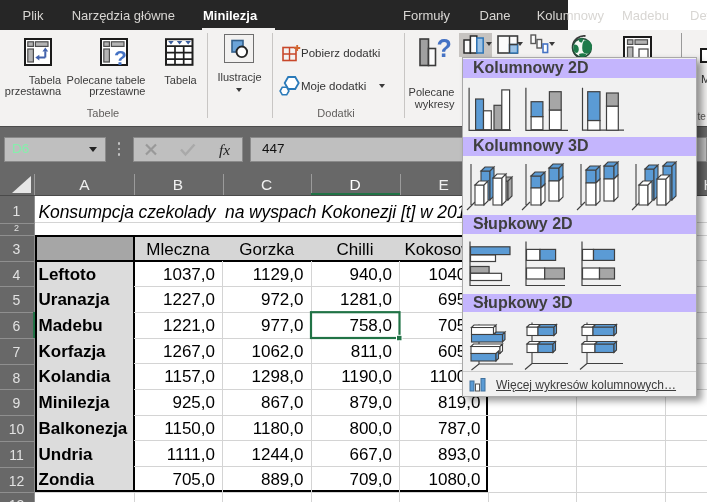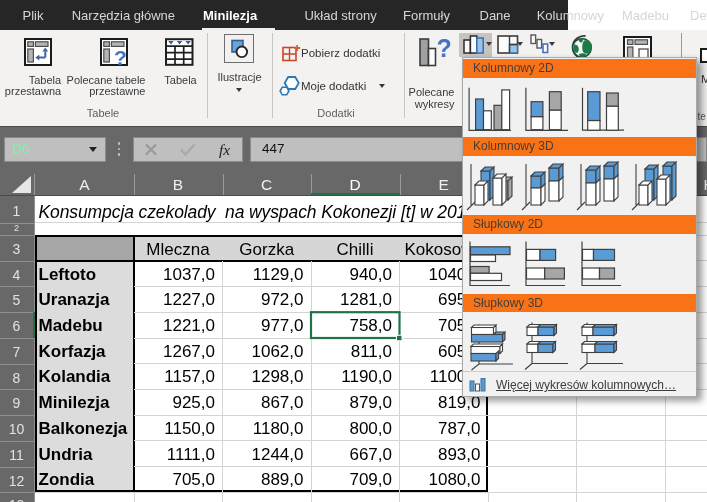--- a/index.html
+++ b/index.html
@@ -14,28 +14,27 @@
 .rtxt{position:absolute;font-size:11.5px;color:#333;white-space:nowrap}
 .dar{position:absolute;width:0;height:0;border-left:3.5px solid transparent;border-right:3.5px solid transparent;border-top:4px solid #3a3a3a}
 .strip{position:absolute;left:0;top:127px;width:707px;height:69px;background:#686868}
 .fbox{position:absolute;background:#bfbfbf;border:1px solid #8a8a8a;height:24.5px;top:10px}
 .hsep{position:absolute;top:46.5px;width:1px;height:21px;background:#9b9b9b}
 .hl{position:absolute;top:44px;height:25px;line-height:28px;font-size:15.5px;color:#efefef;transform:translateX(-50%)}
 .rowhdr{position:absolute;left:0;top:196px;width:35px;height:306px;background:#686868}
 .rsep{position:absolute;left:0;width:35px;height:1px;background:#8f8f8f}
 .rn{position:absolute;left:0;width:33px;text-align:center;font-size:14px;color:#e2e2e2}
 .panel{position:absolute;left:462px;top:57px;width:235px;height:340px;background:#f1f1f1;border:1px solid #a9a9a9;box-shadow:5px 4px 7px rgba(0,0,0,0.4)}
-.band{position:absolute;left:0;width:233px;height:18.5px;background:#f97316;font-size:12px;font-weight:normal;color:#3f3f3f;line-height:18.5px;padding-left:10px}
+.band{position:absolute;left:0;width:233px;height:18.5px;background:#c4b5fd;font-size:16px;font-weight:bold;color:#3f3f3f;line-height:18.5px;padding-left:10px}
 .pic{position:absolute}
 </style></head><body>
 <div class="tabbar">
  <span class="tab" style="left:22.5px">Plik</span>
  <span class="tab" style="left:71.7px">Narzędzia główne</span>
  <span class="tab on" style="left:203px">Minilezja</span>
- <span class="tab" style="left:304.4px">Układ strony</span>
  <span class="tab" style="left:403px">Formuły</span>
  <span class="tab" style="left:479.5px">Dane</span>
  <span class="tab" style="left:536.7px">Kolumnowy</span>
  <span class="tab" style="left:622px">Madebu</span>
  <span class="tab" style="left:690px">Deweloper</span>
  <div class="abs" style="left:202px;top:27.5px;width:73px;height:2.5px;background:#f0efee"></div>
 </div>
 <div class="ribbon">
  <div class="gsep" style="left:206.5px"></div>
  <div class="gsep" style="left:272px"></div>

